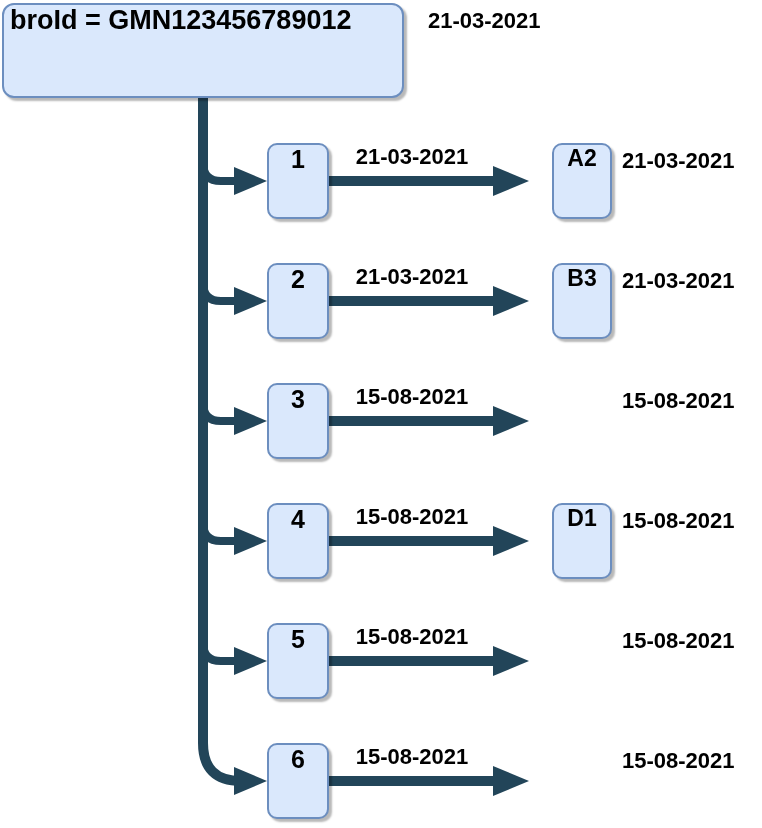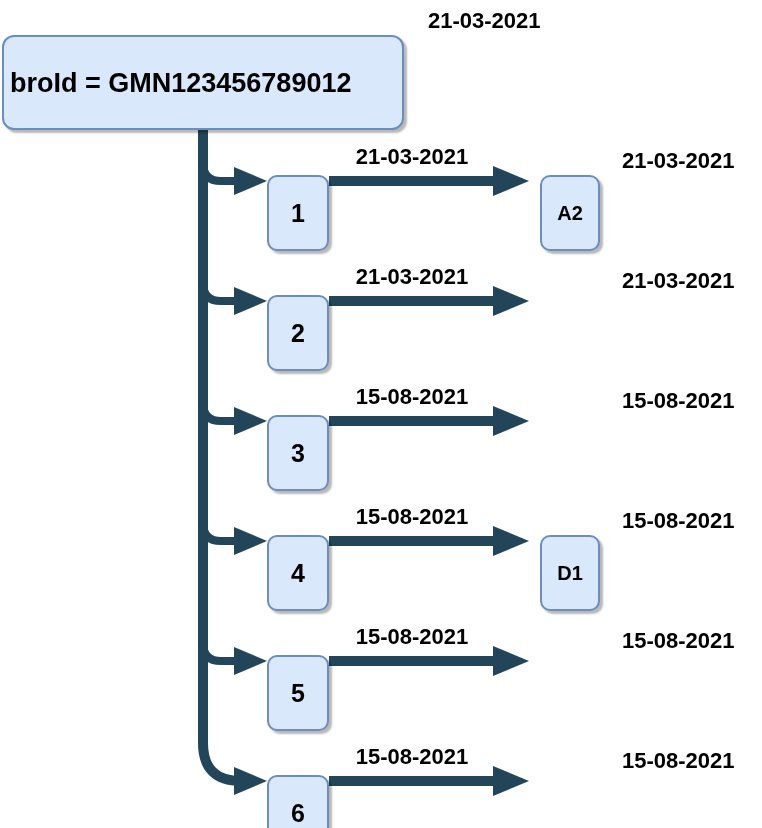--- a/index.html
+++ b/index.html
@@ -30,24 +30,23 @@
   svg .arrow { stroke-width: 10; }
   svg .head { fill: var(--connector, #224559); stroke: none; }
 
   .node {
     position: absolute;
     box-sizing: border-box;
     background: var(--node-fill, #dae8fc);
     border: 2px solid var(--node-border, #6c8ebf);
     box-shadow: 3px 3px 2px rgba(0,0,0,0.28);
     display: flex;
-    align-items: center;
+    align-items: flex-start;
     justify-content: center;
     font-weight: bold;
-    margin-top: 32px;
   }
   .root-box {
     left: 2px; top: 3px;
     width: 402px; height: 95px;
     border-radius: 12px;
     justify-content: flex-start;
   }
   .root-text {
     padding-left: 6px;
     font-size: 27px;
@@ -70,24 +69,24 @@
     width: 762px;
     height: 100px;
   }
   .num-box {
     left: 267px; top: 12px;
     width: 62px; height: 76px;
     border-radius: 10px;
     font-size: 25px;
   }
   .target-box {
-    left: 540px; top: 12px;
+    left: 552px; top: 12px;
     width: 60px; height: 76px;
     border-radius: 10px;
-    font-size: 20px;
+    font-size: 23px;
   }
   .edge-date {
     left: 332px; top: 13px;
     width: 160px;
     text-align: center;
   }
   .row-date { left: 622px; top: 17px; }
 </style>
 </head>
 <body>
@@ -135,20 +134,21 @@
   <div class="row" style="top:131px">
     <div class="node num-box">1</div>
     <div class="date edge-date">21-03-2021</div>
     <div class="node target-box">A2</div>
     <div class="date row-date">21-03-2021</div>
   </div>
 
   <div class="row" style="top:251px">
     <div class="node num-box">2</div>
     <div class="date edge-date">21-03-2021</div>
+    <div class="node target-box">B3</div>
     <div class="date row-date">21-03-2021</div>
   </div>
 
   <div class="row" style="top:371px">
     <div class="node num-box">3</div>
     <div class="date edge-date">15-08-2021</div>
     <div class="date row-date">15-08-2021</div>
   </div>
 
   <div class="row" style="top:491px">

